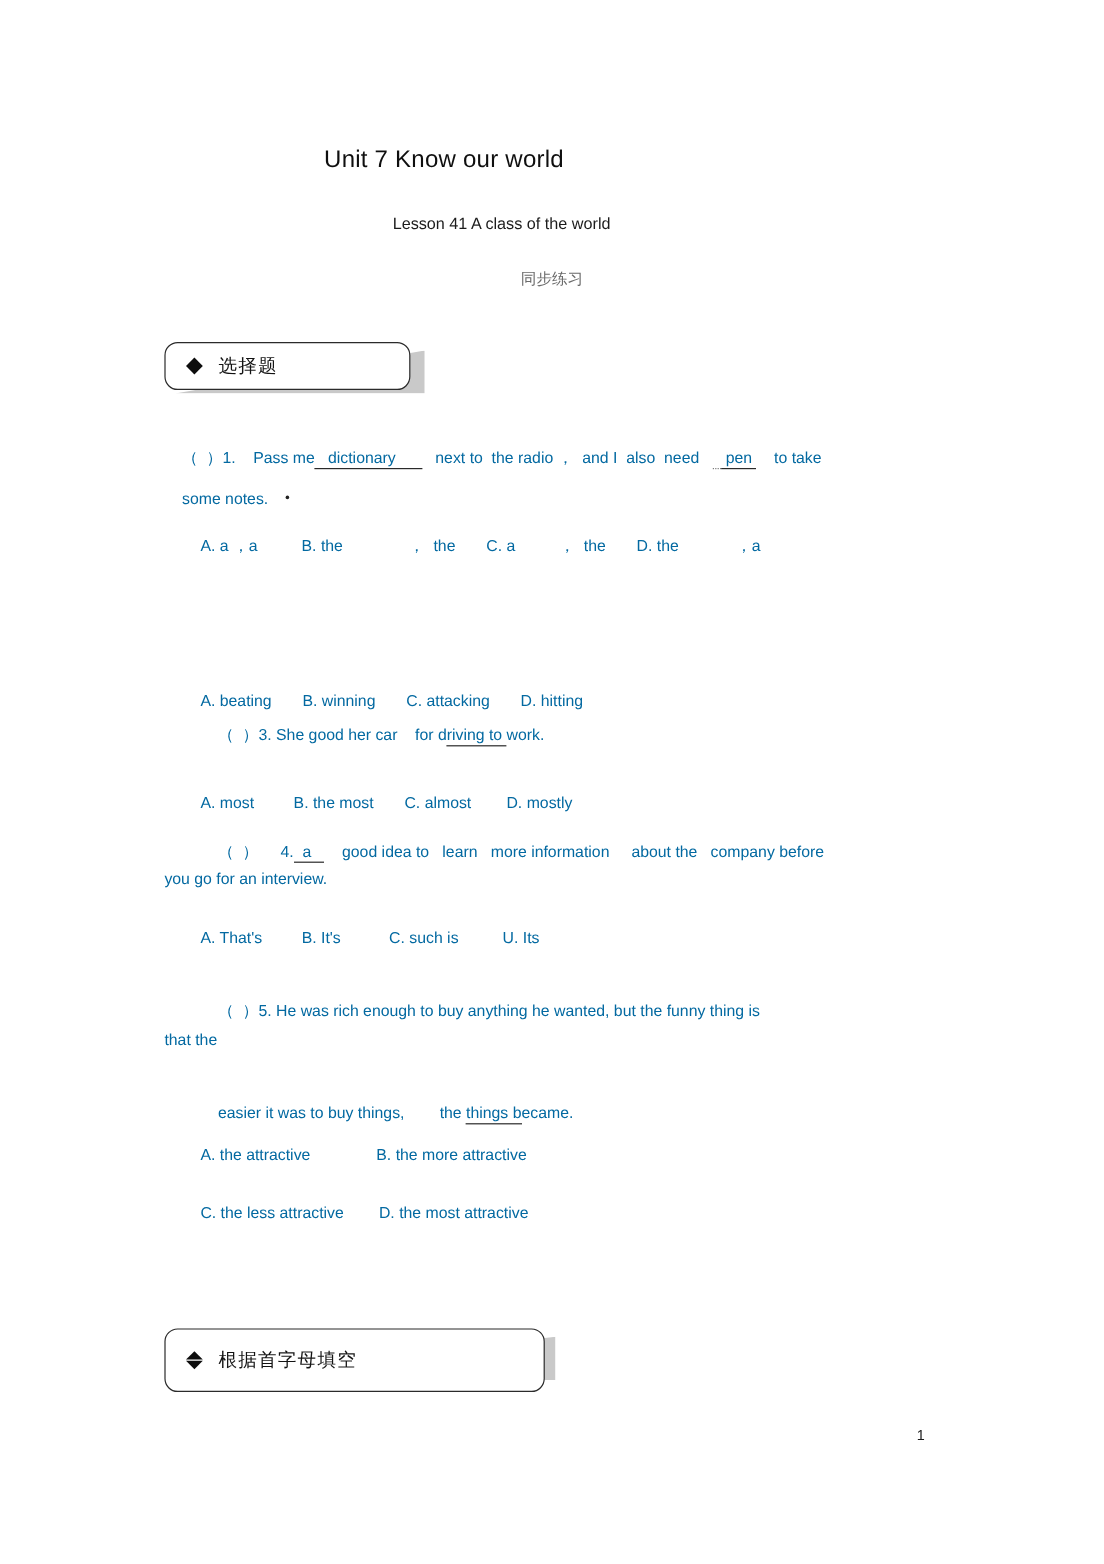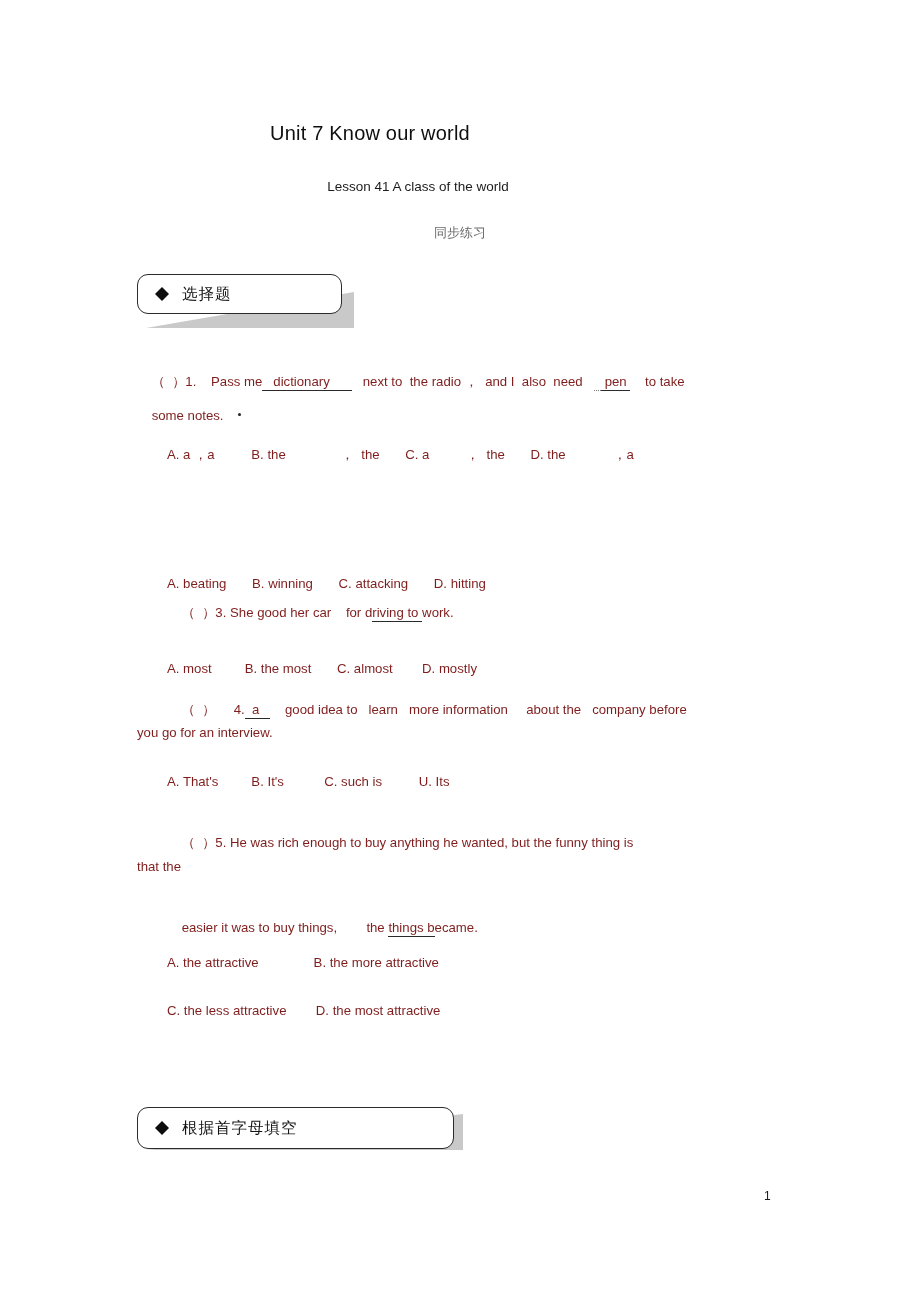--- a/index.html
+++ b/index.html
@@ -92,21 +92,21 @@
   .sec-label {
     font-size: 15.5px;
     color: #131313;
     letter-spacing: 1px;
   }
 
   
   .line {
     position: absolute;
     font-size: 13.2px;
-    color: #7f1d1d;
+    color: #0369a1;
     white-space: pre;
     line-height: 1;
   }
   .line.indent { left: 167px; }
   .line.flush  { left: 137px; }
 
   
   .u-solid {
     border-bottom: 1.2px solid #2a2a2a;
     padding-bottom: 1px;
@@ -137,21 +137,21 @@
 </head>
 <body>
 
 <div class="page">
 
   <div class="doc-title">Unit 7 Know our world</div>
   <div class="doc-subtitle">Lesson 41 A class of the world</div>
   <div class="doc-subsubtitle">同步练习</div>
 
   <div class="section-shadow" style="left:146px; top:292px; width:208px; height:36px; clip-path: polygon(100% 0, 100% 100%, 0 100%); opacity:.55;"></div>
-  <div class="section-box" style="left:137px; top:274px; width:205px; height:40px;">
+  <div class="section-box" style="left:137px; top:285px; width:205px; height:40px;">
     <span class="sec-diamond"></span>
     <span class="sec-label">选择题</span>
   </div>
 
   <div class="line flush" style="top:362px;">
     <span>（  ）1.</span><span>    </span><span>Pass me</span><span class="u-solid">   <span>dictionary</span>      </span><span>   </span><span>next to  the radio ，  and I  also  need</span><span>   </span><span class="u-dotted-lead">  </span><span class="u-solid"> <span>pen</span> </span><span>    </span><span>to take</span>
   </div>
   <div class="line flush" style="top:396px;">
     <span>some notes.</span><span>    </span><span class="dot-mark"></span>
   </div>
@@ -174,20 +174,20 @@
     <span>（  ）5.</span><span> </span><span>He was rich enough to buy anything he wanted, but the funny thing is</span>
   </div>
   <div class="line flush" style="top:860px;">that the</div>
   <div class="line indent" style="top:908px;">
     <span>easier it was to buy things,</span><span>        </span><span>the </span><span class="u-solid">things b</span><span>ecame.</span>
   </div>
   <div class="line indent" style="top:956px;">A. the attractive               B. the more attractive</div>
   <div class="line indent" style="top:1004px;">C. the less attractive        D. the most attractive</div>
 
   <div class="section-shadow" style="left:146px; top:1114px; width:317px; height:36px; clip-path: polygon(100% 0, 100% 100%, 0 100%); opacity:.55;"></div>
-  <div class="section-box" style="left:137px; top:1107px; width:317px; height:42px;">
+  <div class="section-box" style="left:137px; top:1107px; width:317px; height:53px;">
     <span class="sec-diamond"></span>
     <span class="sec-label">根据首字母填空</span>
   </div>
 
   <div class="page-number">1</div>
 
 </div>
 
 </body></html>

